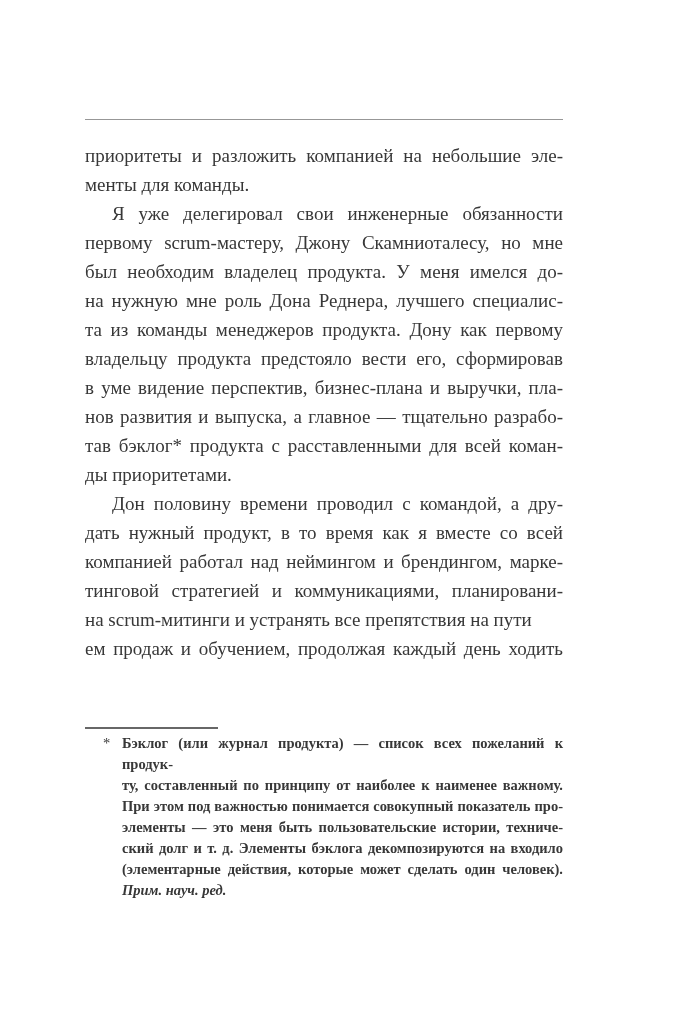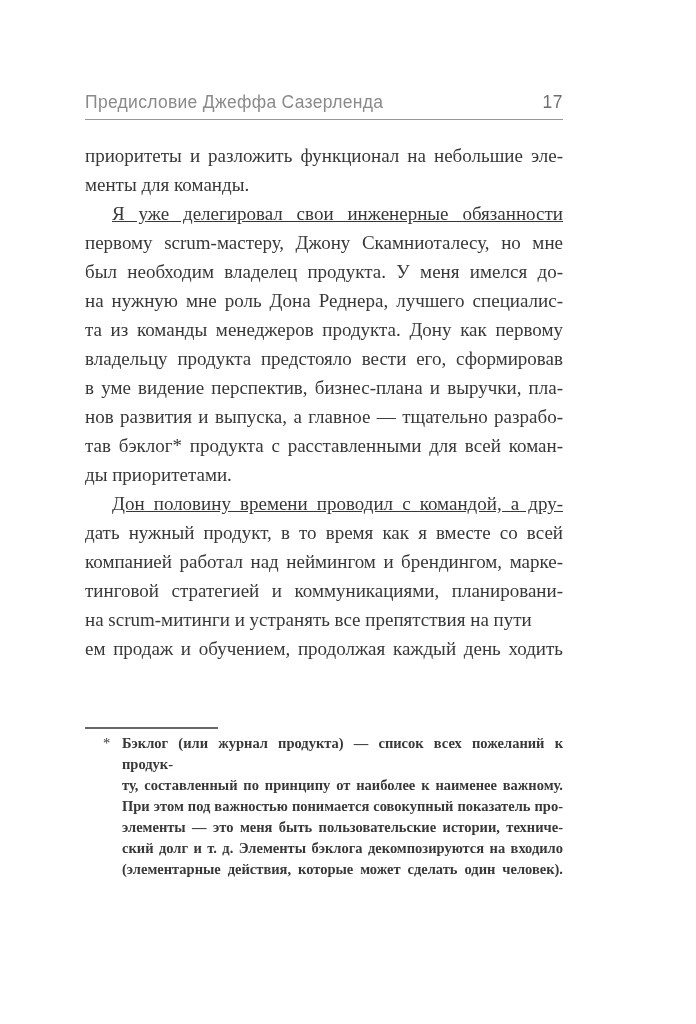--- a/index.html
+++ b/index.html
@@ -51,21 +51,21 @@
     line-height: 29px;
     color: #383838;
   }
   .para { margin: 0; }
   .bline {
     text-align: justify;
     text-align-last: justify;
     text-justify: inter-word;
     white-space: normal;
   }
-  .bline.firstline { text-indent: 27px; text-decoration: underline; }
+  .bline.firstline { text-indent: 27px; }
   .bline.lastline { text-align-last: left; }
   .footnote-divider {
     position: absolute;
     left: 85px;
     top: 727px;
     width: 133px;
     height: 0;
     border-top: 2px solid #676767;
   }
   .footnote {
@@ -93,30 +93,26 @@
   .fline.source {
     text-align-last: left;
     font-style: italic;
   }
 </style>
 </head>
 <body>
 
 <div class="page">
 
-  <div class="running-header">
-    <span class="header-title">Предисловие Джеффа Сазерленда</span>
-    <span class="page-number">17</span>
-  </div>
 
   <div class="header-rule"></div>
 
   <div class="body-text">
       <div class="para">
-        <div class="bline">приоритеты и разложить функционал на небольшие эле-</div>
+        <div class="bline">приоритеты и разложить компанией на небольшие эле-</div>
         <div class="bline lastline">менты для команды.</div>
       </div>
       <div class="para">
         <div class="bline firstline">Я уже делегировал свои инженерные обязанности</div>
         <div class="bline">первому scrum-мастеру, Джону Скамниоталесу, но мне</div>
         <div class="bline">был необходим владелец продукта. У меня имелся до-</div>
         <div class="bline">на нужную мне роль Дона Реднера, лучшего специалис-</div>
         <div class="bline">та из команды менеджеров продукта. Дону как первому</div>
         <div class="bline">владельцу продукта предстояло вести его, сформировав</div>
         <div class="bline">в уме видение перспектив, бизнес-плана и выручки, пла-</div>
@@ -139,15 +135,16 @@
   <div class="footnote">
     <span class="footnote-marker">*</span>
     <div>
         <div class="fline">Бэклог (или журнал продукта) — список всех пожеланий к продук-</div>
         <div class="fline">ту, составленный по принципу от наиболее к наименее важному.</div>
         <div class="fline">При этом под важностью понимается совокупный показатель про-</div>
         <div class="fline">элементы — это меня быть пользовательские истории, техниче-</div>
         <div class="fline">ский долг и т. д. Элементы бэклога декомпозируются на входило</div>
         <div class="fline">(элементарные действия, которые может сделать один человек).</div>
       </div>
+    <div class="fline source">Прим. науч. ред.</div>
   </div>
 
 </div>
 
 </body></html>

